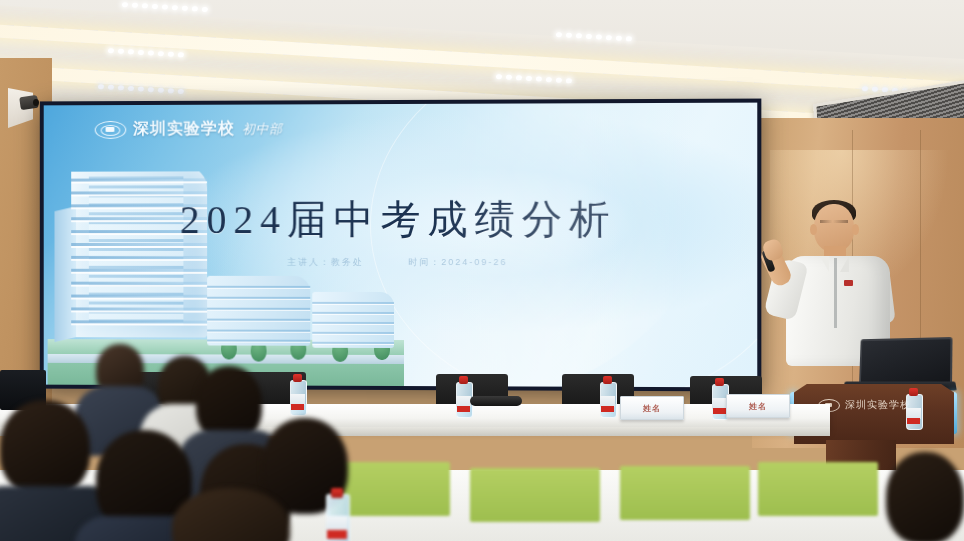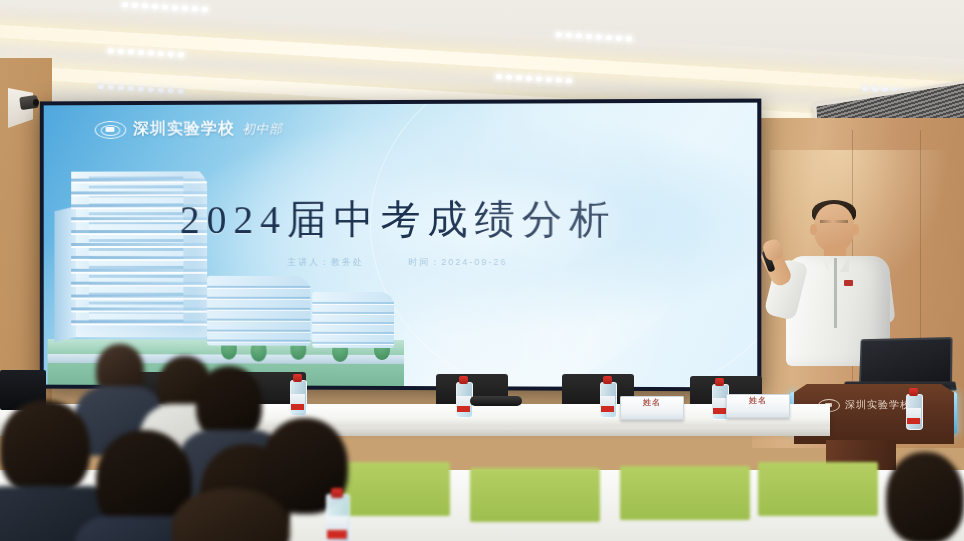--- a/index.html
+++ b/index.html
@@ -295,21 +295,21 @@
   }
   .bottle .lbl{position:absolute;left:0;top:20px;width:15px;height:11px;
     background:linear-gradient(180deg,#f2f5f7,#dce6ec);}
   .bottle .cap{position:absolute;left:3px;top:0;width:9px;height:8px;border-radius:2px;
     background:linear-gradient(180deg,#e0332a,#a61f19);}
   .bottle .ring{position:absolute;left:1px;top:30px;width:13px;height:6px;background:#cf2a22;}
   .nameplate{
     position:absolute;width:62px;height:22px;
     background:linear-gradient(180deg,#ffffff,#eef2f5 70%,#dbe4ea);
     border:1px solid #cfd8de;border-radius:1px;
-    display:flex;align-items:flex-start;justify-content:center;
+    display:flex;align-items:center;justify-content:center;
     box-shadow:0 2px 3px rgba(0,0,0,.18);
   }
   .nameplate b{font-size:8px;color:#9e3a2c;letter-spacing:1px;font-weight:700;opacity:.8;}
   .mic-desk{
     position:absolute;width:52px;height:10px;border-radius:5px;
     background:linear-gradient(180deg,#3a3a3a,#141414);
   }
 
   
   .aud-table{

